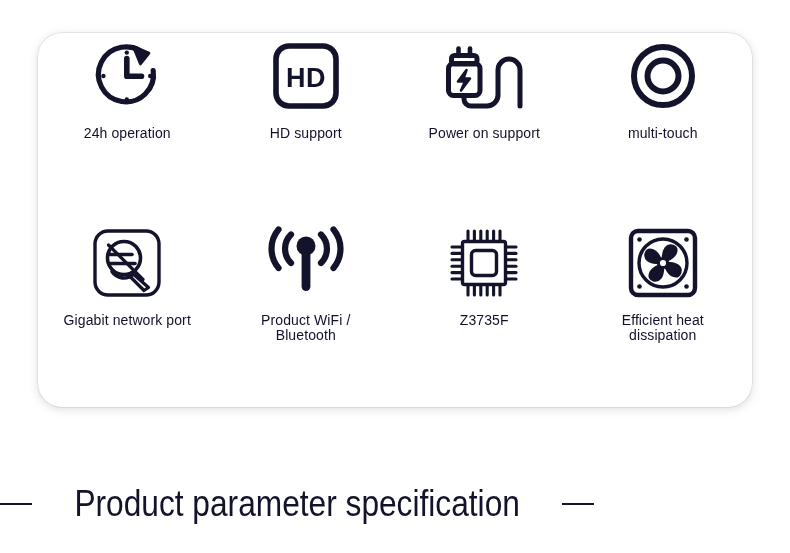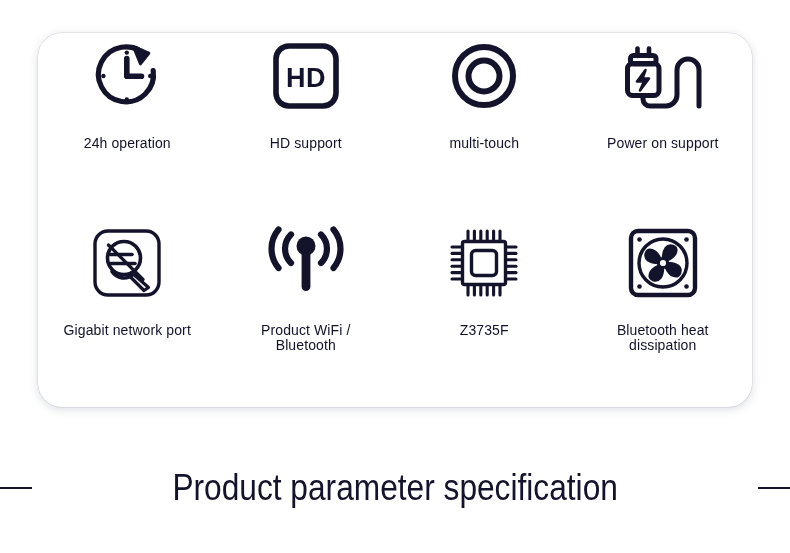--- a/index.html
+++ b/index.html
@@ -54,41 +54,41 @@
   .feature-icon {
     width: 86px;
     height: 86px;
     display: flex;
     align-items: center;
     justify-content: center;
   }
   .feature-icon svg { display: block; overflow: visible; }
 
   .feature-label {
-    margin-top: 17px;
+    margin-top: 7px;
     font-size: 14px;
     line-height: 15px;
     color: #12122b;
     text-align: center;
     white-space: pre-line;
     letter-spacing: 0.1px;
     max-width: 170px;
   }
 
   
   #section-heading {
     position: absolute;
     left: 0;
     right: 0;
-    top: 455px;
+    top: 471px;
     height: 66px;
     display: flex;
     align-items: center;
-    justify-content: space-between;
-    gap: 18px;
+    justify-content: flex-start;
+    gap: 12px;
   }
   .dash {
     display: block;
     width: 32px;
     height: 2px;
     background: #13132c;
   }
   #heading-text {
     font-size: 36px;
     line-height: 40px;
@@ -128,41 +128,41 @@
           <svg width="70" height="70" viewBox="0 0 70 70" fill="none" stroke="#13132c" stroke-width="5.6">
             <rect x="5" y="5" width="60" height="60" rx="13"></rect>
             <text x="35" y="45.5" text-anchor="middle" stroke="none" fill="#13132c" font-family="Liberation Sans, sans-serif" font-size="27" font-weight="700" letter-spacing="0.5">HD</text>
           </svg>
         </div>
         <div class="feature-label">HD support</div>
       </div>
 
       <div class="row1 feature-cell">
         <div class="feature-icon">
-          <svg width="70" height="70" viewBox="0 0 70 70" fill="none" stroke="#13132c">
-            <circle cx="35" cy="35" r="29" stroke-width="6"></circle>
-            <circle cx="35" cy="35" r="15.5" stroke-width="6"></circle>
-          </svg>
-        </div>
-        <div class="feature-label">multi-touch</div>
-      </div>
-
-      <div class="row1 feature-cell">
-        <div class="feature-icon">
           <svg width="76" height="74" viewBox="0 0 76 74" fill="none" stroke="#13132c" stroke-width="5" stroke-linecap="round" stroke-linejoin="round">
             <path d="M12.5 17 L12.5 9.5" stroke-width="4.6"></path>
             <path d="M24 17 L24 9.5" stroke-width="4.6"></path>
             <rect x="5.5" y="16.5" width="25.5" height="8.5" rx="3"></rect>
             <rect x="2.5" y="24.5" width="31.5" height="32" rx="5"></rect>
             <path d="M20.5 31 L12 42.5 L19 42.5 L15 51.5 L24 39.5 L17.5 39.5 Z" fill="#13132c" stroke-width="2.6"></path>
             <path d="M18 56.5 L18 60 A7 7 0 0 0 25 67 L41 67 A11 11 0 0 0 52 56 L52 31
                      A11 11 0 0 1 63 20 A11 11 0 0 1 74 31 L74 67" stroke-width="5"></path>
           </svg>
         </div>
         <div class="feature-label">Power on support</div>
+      </div>
+
+      <div class="row1 feature-cell">
+        <div class="feature-icon">
+          <svg width="70" height="70" viewBox="0 0 70 70" fill="none" stroke="#13132c">
+            <circle cx="35" cy="35" r="29" stroke-width="6"></circle>
+            <circle cx="35" cy="35" r="15.5" stroke-width="6"></circle>
+          </svg>
+        </div>
+        <div class="feature-label">multi-touch</div>
       </div>
 
       <div class="feature-cell">
         <div class="feature-icon">
           <svg width="72" height="72" viewBox="0 0 72 72" fill="none" stroke="#13132c" stroke-width="3.4" stroke-linecap="round" stroke-linejoin="round">
             <rect x="4" y="4" width="64" height="64" rx="13" stroke-width="3.4"></rect>
             <circle cx="33" cy="31" r="16.5" stroke-width="3.6"></circle>
             <path d="M19 36.5 L44 36.5" stroke-width="3.6"></path>
             <path d="M19 27.5 L41 27.5" stroke-width="3.6"></path>
             <path d="M21 44.5 C26 52 36 53 42 47.5" stroke-width="3.6"></path>
@@ -235,21 +235,21 @@
             <circle cx="59.5" cy="59.5" r="2.3" fill="#13132c" stroke="none"></circle>
             <g fill="#13132c" stroke="#13132c" stroke-width="2.6">
               <path d="M36 32 C36 22 40 17 46 19 C51.5 21 50 29 40.5 33 Z"></path>
               <path d="M40 36 C50 36 55 40 53 46 C51 51.5 43 50 39 40.5 Z"></path>
               <path d="M36 40 C36 50 32 55 26 53 C20.5 51 22 43 31.5 39 Z"></path>
               <path d="M32 36 C22 36 17 32 19 26 C21 20.5 29 22 33 31.5 Z"></path>
             </g>
             <circle cx="36" cy="36" r="4.6" fill="#ffffff" stroke="#13132c" stroke-width="3"></circle>
           </svg>
         </div>
-        <div class="feature-label">Bluetooth heat
+        <div class="feature-label">Efficient heat
 dissipation</div>
       </div>
 
     </div>
   </div>
 
   <div id="section-heading">
     <span class="dash"></span>
     <span id="heading-text">Product parameter specification</span>
     <span class="dash"></span>

